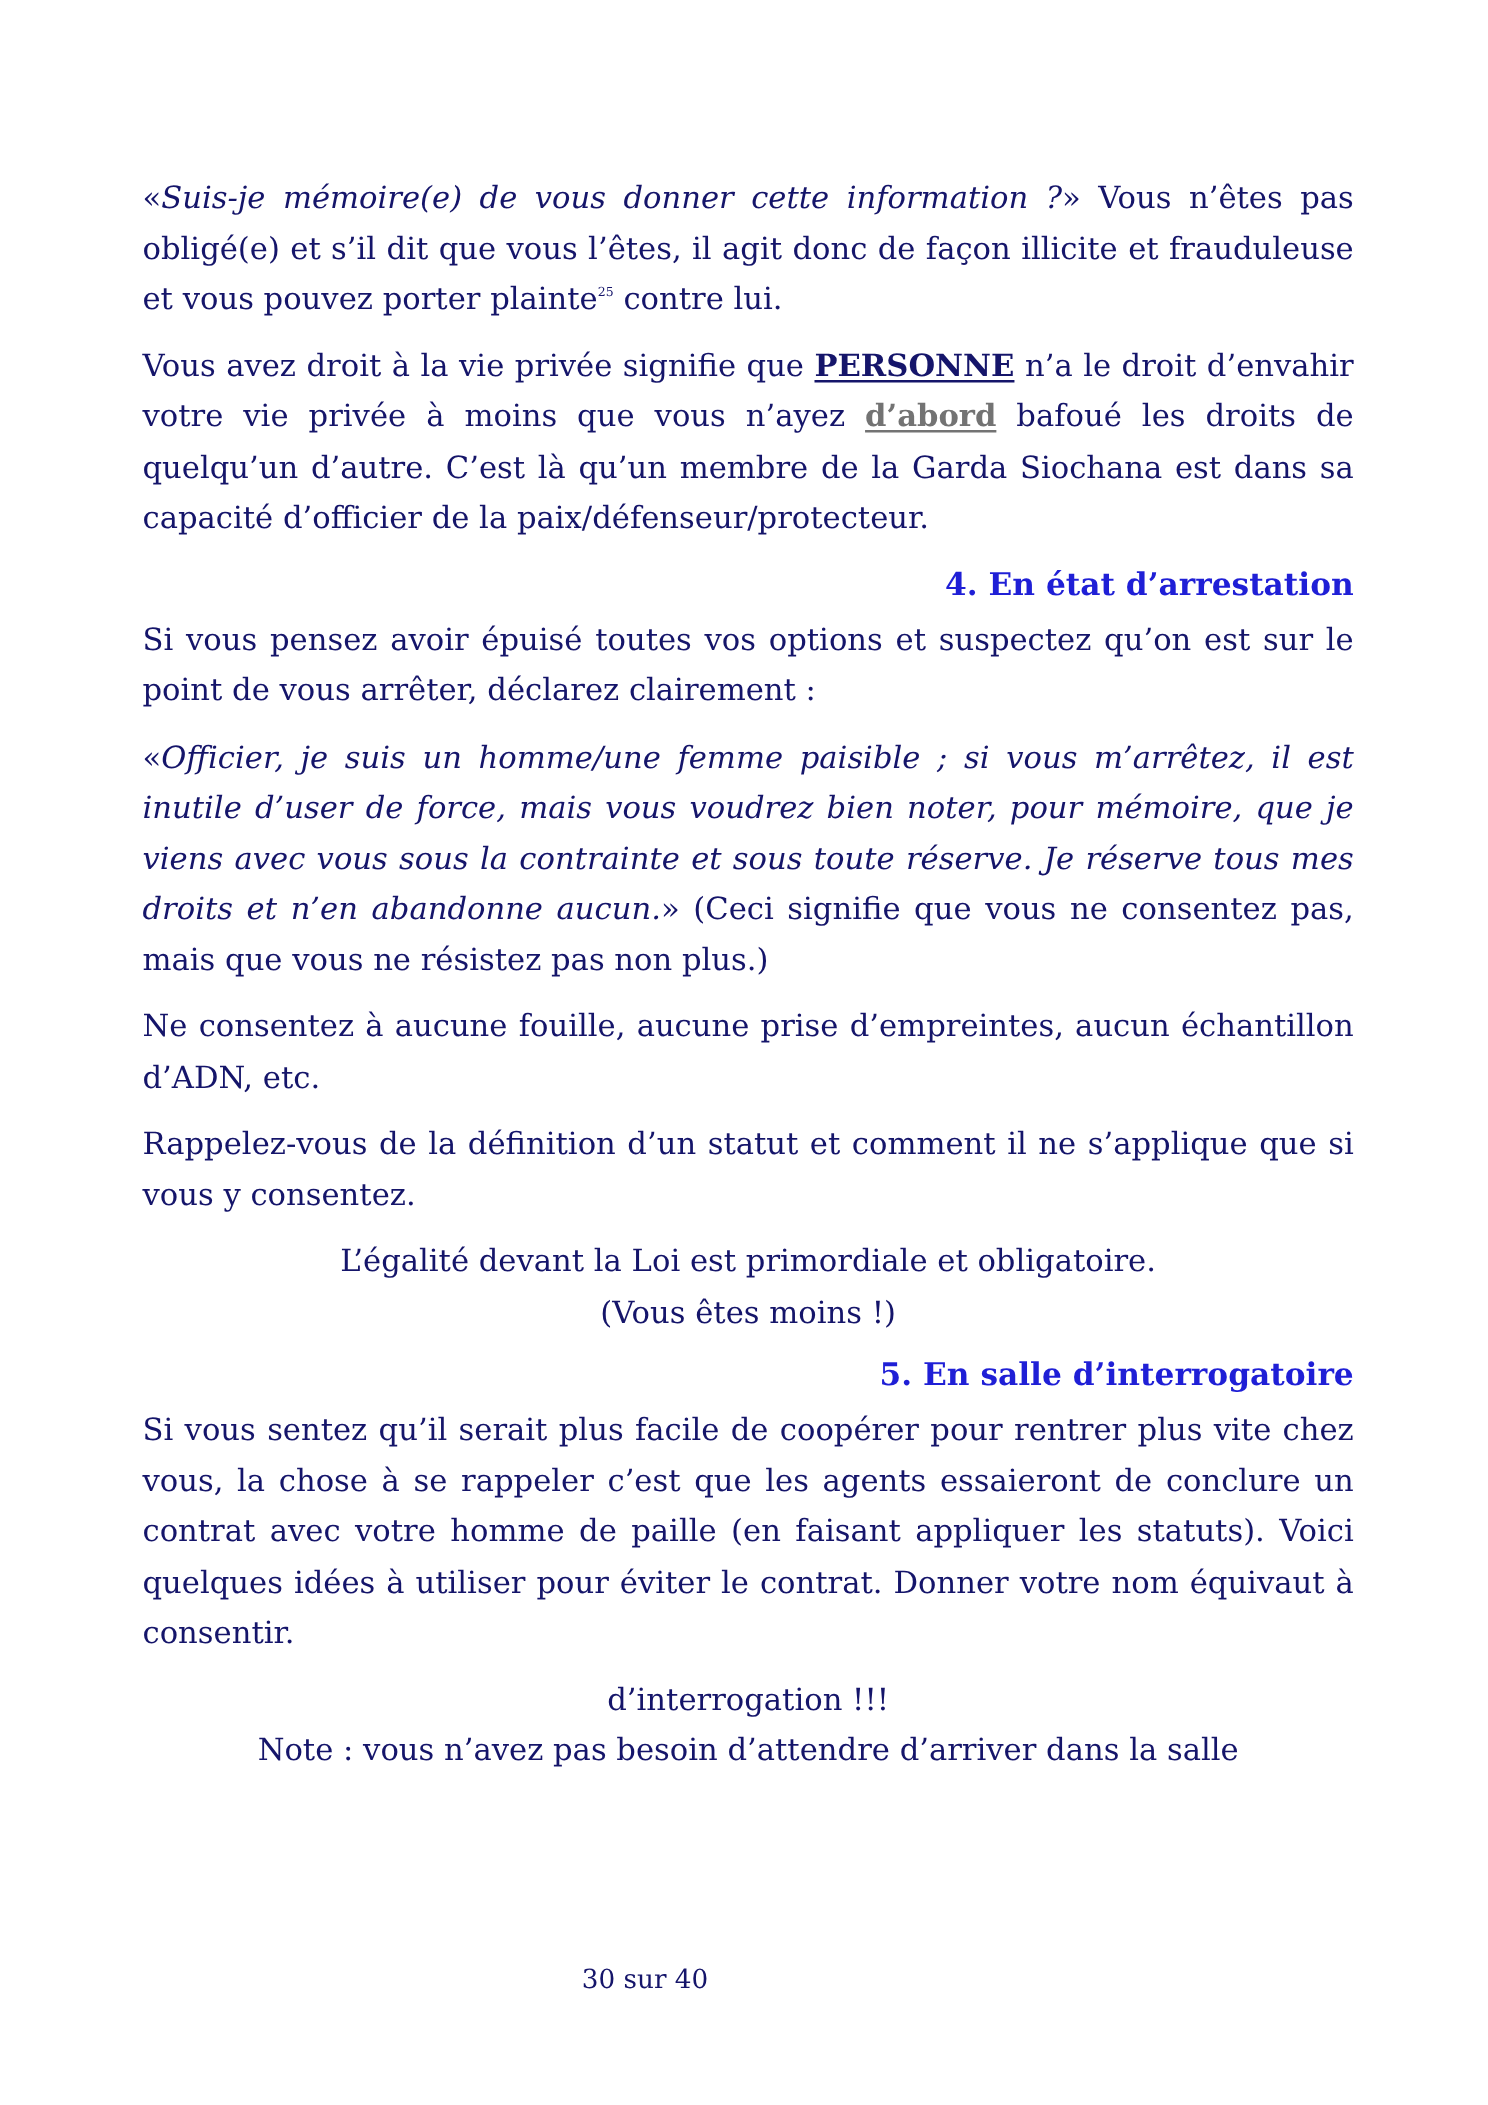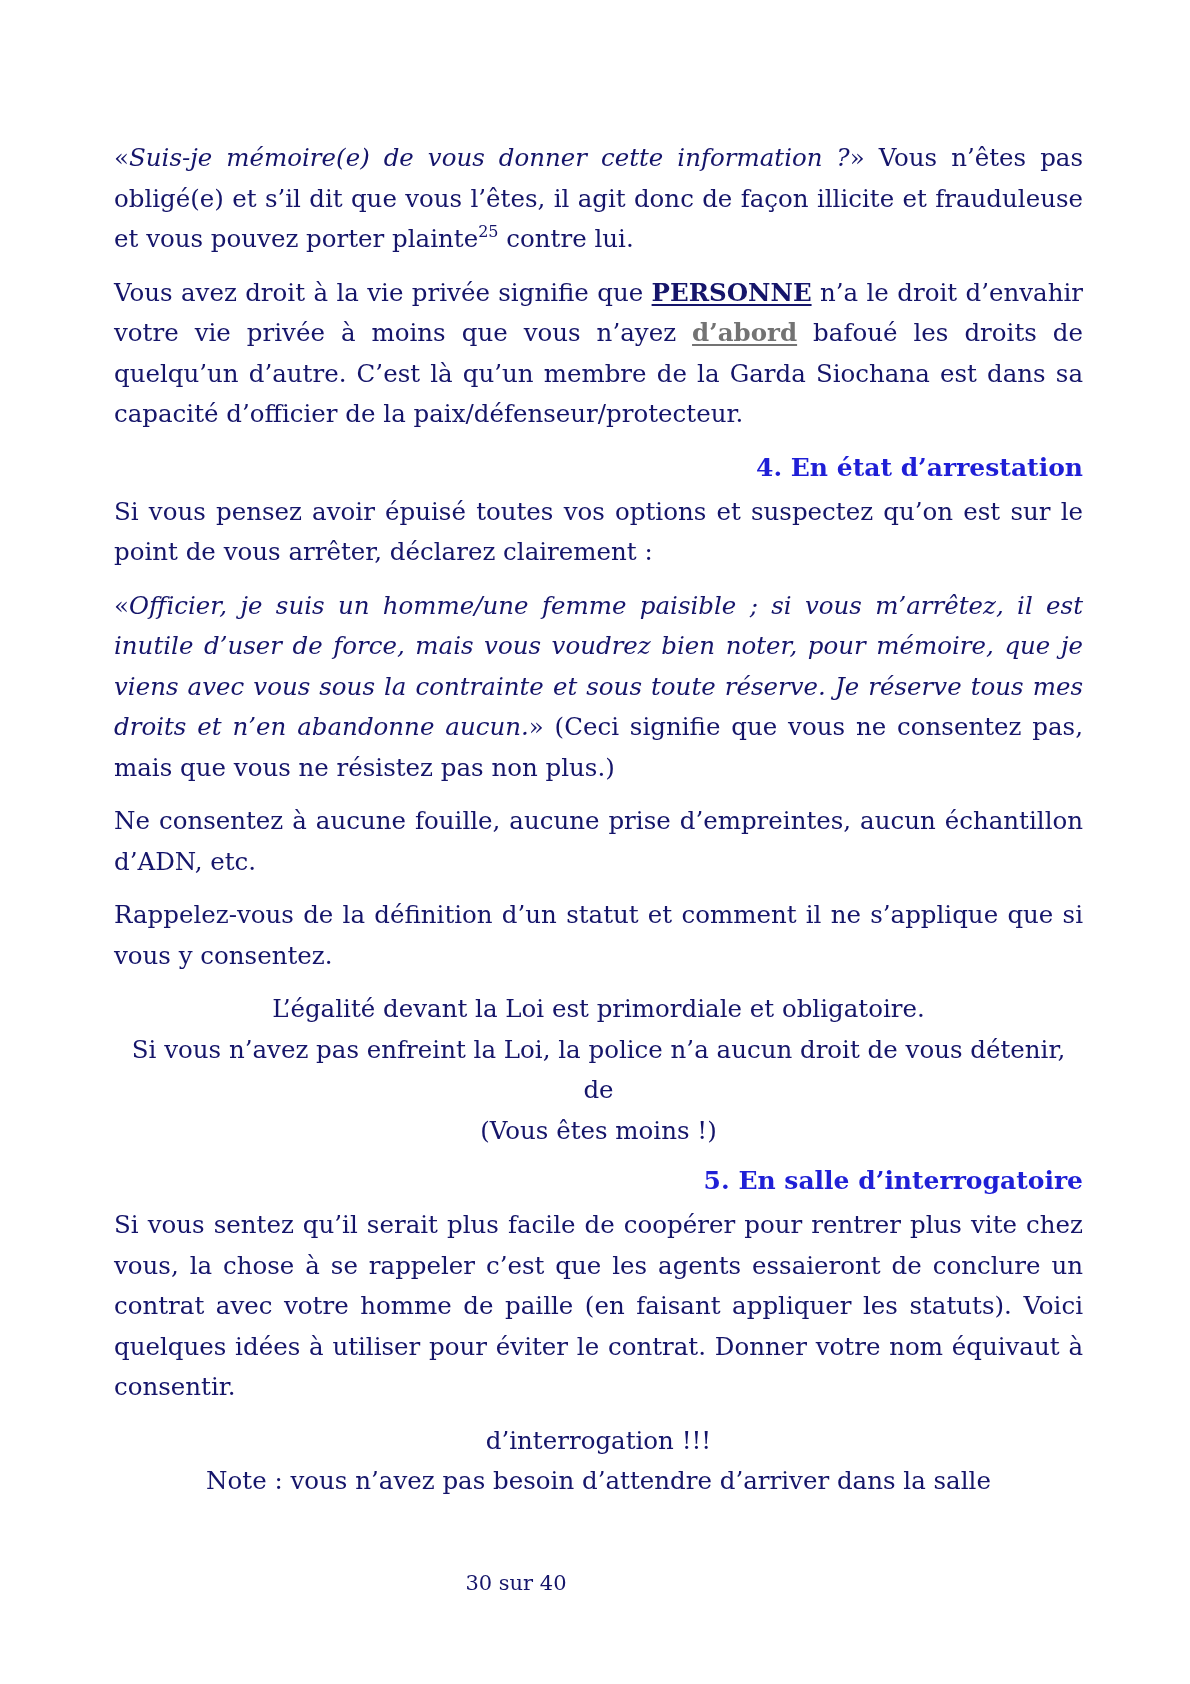--- a/index.html
+++ b/index.html
@@ -37,21 +37,21 @@
     .it { font-style: italic; }
     .b { font-weight: normal; }
     .u-strong {
       font-weight: bold;
       text-decoration: underline;
       text-decoration-thickness: 2px;
       text-underline-offset: 3px;
     }
     .red { color: #737373; }
     sup {
-      font-size: 16px;
+      font-size: 10px;
       line-height: 0;
       vertical-align: 10px;
     }
     h2 {
       margin: 0 0 4px 0;
       font-size: 25px;
       line-height: 40px;
       font-weight: bold;
       color: #1f1fd6;
       text-align: right;
@@ -97,21 +97,20 @@
     <p>
       <span>«</span><span class="it">Officier, je suis un homme/une femme paisible ; si vous m’arrêtez, il est inutile d’user de force, mais vous voudrez bien noter, pour mémoire, que je viens avec vous sous la contrainte et sous toute réserve. Je réserve tous mes droits et n’en abandonne aucun.</span><span>»</span><span> (Ceci signifie que vous ne consentez pas, mais que vous ne résistez pas non plus.)</span>
     </p>
 
     <p>Ne consentez à aucune fouille, aucune prise d’empreintes, aucun échantillon d’ADN, etc.</p>
 
     <p>Rappelez-vous de la définition d’un statut et comment il ne s’applique que si vous y consentez.</p>
 
     <div class="center-block">
       <span class="line b">L’égalité devant la Loi est primordiale et obligatoire.</span>
-      <span class="line">Si vous n’avez pas enfreint la Loi, la police n’a aucun droit de vous détenir, de</span>
       <span class="line">(Vous êtes moins !)</span>
     </div>
 
     <h2>5. En salle d’interrogatoire</h2>
 
     <p>
       <span>Si vous sentez qu’il serait plus facile de coopérer pour rentrer plus vite chez vous, la chose à se rappeler c’est que les agents essaieront de </span><span class="b">conclure un contrat avec votre homme de paille</span><span> (en faisant appliquer les statuts). Voici quelques idées à utiliser pour éviter le contrat. Donner votre nom équivaut à consentir.</span>
     </p>
 
     <div class="note">

